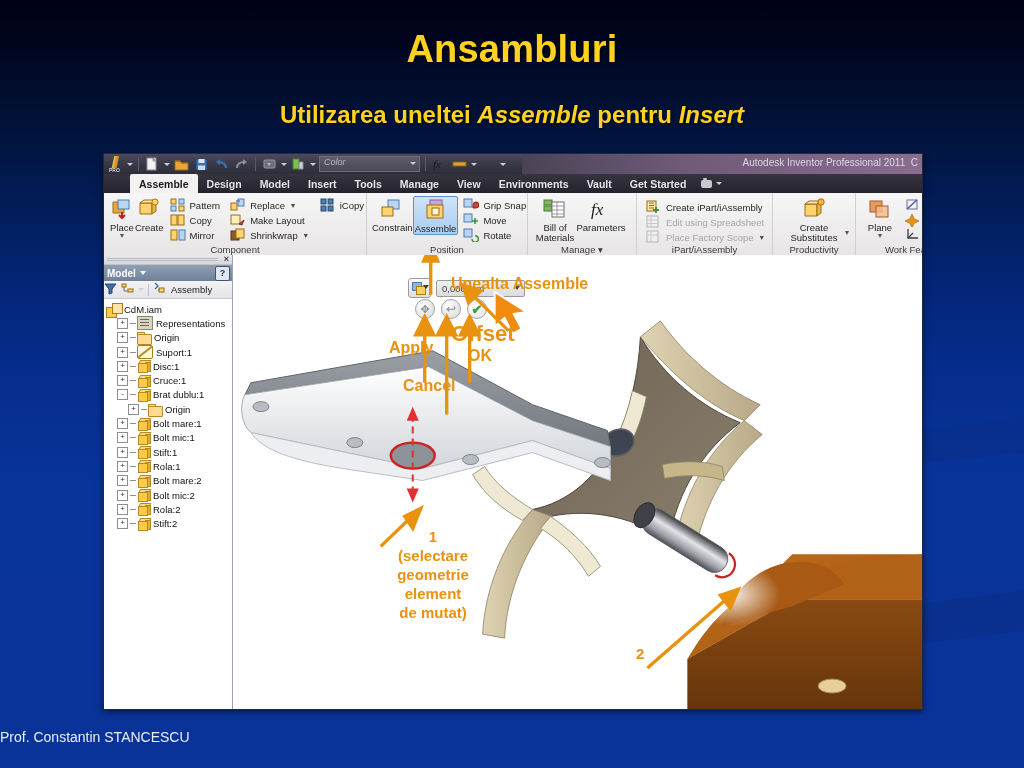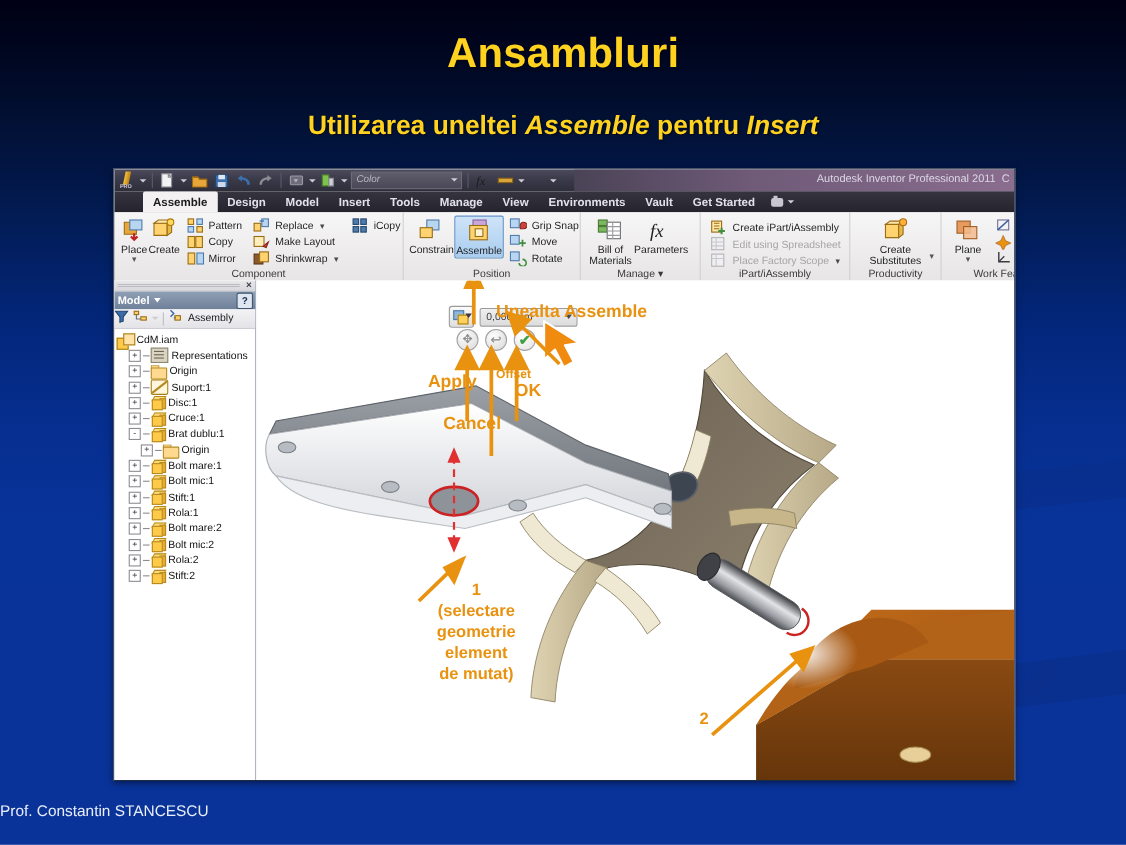--- a/index.html
+++ b/index.html
@@ -926,21 +926,21 @@
 
           <path d="M148 292 L178 263" stroke-width="3.4"></path>
           <path d="M188 254 L172 262 L180 274 Z"></path>
 
           <path d="M415 414 L495 344" stroke-width="3.4"></path>
           <path d="M506 335 L488 341 L498 354 Z"></path>
         </g>
       </svg>
 
       <div class="anno" style="left:218px;top:20px;font-size:16px">Unealta Assemble</div>
-      <div class="anno" style="left:218px;top:80px;font-size:11px">Offset</div>
+      <div class="anno" style="left:218px;top:66px;font-size:22px">Offset</div>
       <div class="anno" style="left:156px;top:84px;font-size:16px">Apply</div>
       <div class="anno" style="left:235px;top:92px;font-size:16px">OK</div>
       <div class="anno" style="left:170px;top:122px;font-size:16px">Cancel</div>
 
       <div class="anno c" style="left:140px;top:272px;width:120px;font-size:15px;line-height:19px">
         <div>1</div>
         <div>(selectare</div>
         <div>geometrie</div>
         <div>element</div>
         <div>de mutat)</div>

